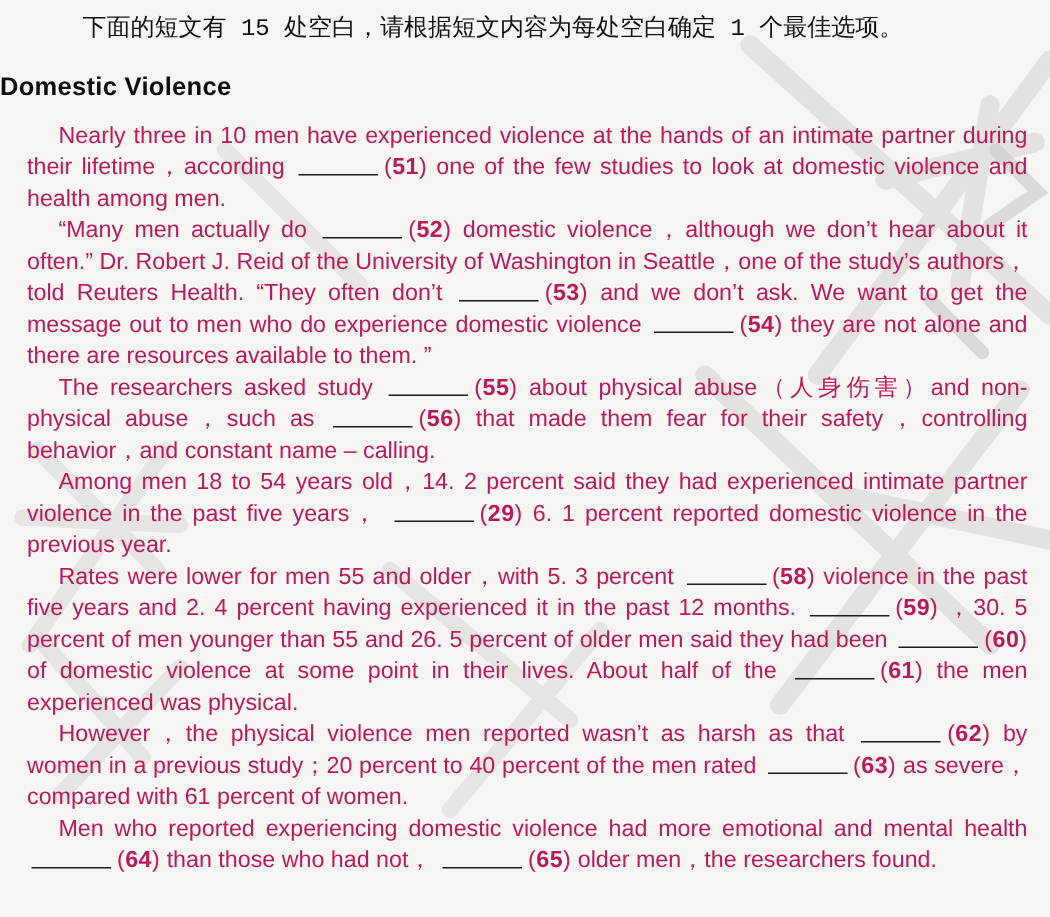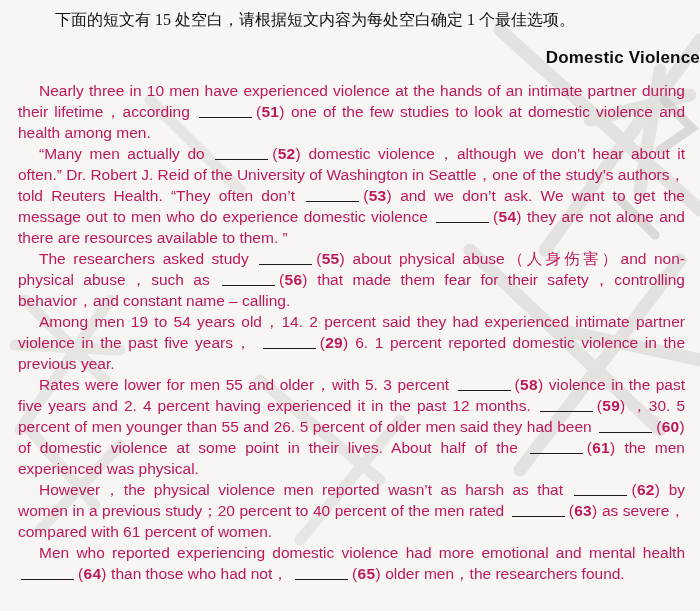--- a/index.html
+++ b/index.html
@@ -12,29 +12,29 @@
     font-family:"Liberation Sans", sans-serif;
     color:#171717;
   }
   .watermark {
     position:absolute; left:0; top:0; width:700px; height:611px;
     z-index:0; pointer-events:none;
   }
   .content { position:relative; z-index:1; }
   .instruction {
     margin:8px 18px 0 55px;
-    font-family:Liberation Serif, serif;
+    font-family:Liberation Mono, monospace;
     font-size:16px; line-height:23px;
     color:#101010;
     text-align:left;
   }
   .title {
     margin:16px 0 12px 0;
     font-size:17px; line-height:21px;
-    font-weight:700; text-align:right;
+    font-weight:700; text-align:left;
     letter-spacing:0.2px;
     color:#0e0e0e;
   }
   .passage { padding:0 15px 0 18px; }
   .para {
     margin:0; padding:0;
     font-size:15.5px; line-height:21px;
     text-align:justify;
     text-indent:21px;
     color:#be185d;
@@ -83,19 +83,19 @@
 
   <div class="content">
     <p class="instruction">下面的短文有 15 处空白，请根据短文内容为每处空白确定 1 个最佳选项。</p>
 
     <h1 class="title">Domestic Violence</h1>
 
     <div class="passage" id="passage">
         <p class="para"><span class="t">Nearly three in 10 men have experienced violence at the hands of an intimate partner during their lifetime，according</span> <span class="blank-line"></span><span class="blank-num"><span class="pn">(</span><span class="nn">51</span><span class="pn">)</span></span> <span class="t">one of the few studies to look at domestic violence and health among men.</span> </p>
         <p class="para"><span class="t">“Many men actually do</span> <span class="blank-line"></span><span class="blank-num"><span class="pn">(</span><span class="nn">52</span><span class="pn">)</span></span> <span class="t">domestic violence，although we don’t hear about it often.” Dr. Robert J. Reid of the University of Washington in Seattle，one of the study’s authors，told Reuters Health. “They often don’t</span> <span class="blank-line"></span><span class="blank-num"><span class="pn">(</span><span class="nn">53</span><span class="pn">)</span></span> <span class="t">and we don’t ask. We want to get the message out to men who do experience domestic violence</span> <span class="blank-line"></span><span class="blank-num"><span class="pn">(</span><span class="nn">54</span><span class="pn">)</span></span> <span class="t">they are not alone and there are resources available to them. ”</span> </p>
         <p class="para"><span class="t">The researchers asked study</span> <span class="blank-line"></span><span class="blank-num"><span class="pn">(</span><span class="nn">55</span><span class="pn">)</span></span> <span class="t">about physical abuse（人身伤害）and non-physical abuse，such as</span> <span class="blank-line"></span><span class="blank-num"><span class="pn">(</span><span class="nn">56</span><span class="pn">)</span></span> <span class="t">that made them fear for their safety，controlling behavior，and constant name – calling.</span> </p>
-        <p class="para"><span class="t">Among men 19 to 54 years old，14. 2 percent said they had experienced intimate partner violence in the past five years，</span> <span class="blank-line"></span><span class="blank-num"><span class="pn">(</span><span class="nn">29</span><span class="pn">)</span></span> <span class="t">6. 1 percent reported domestic violence in the previous year.</span> </p>
+        <p class="para"><span class="t">Among men 18 to 54 years old，14. 2 percent said they had experienced intimate partner violence in the past five years，</span> <span class="blank-line"></span><span class="blank-num"><span class="pn">(</span><span class="nn">29</span><span class="pn">)</span></span> <span class="t">6. 1 percent reported domestic violence in the previous year.</span> </p>
         <p class="para"><span class="t">Rates were lower for men 55 and older，with 5. 3 percent</span> <span class="blank-line"></span><span class="blank-num"><span class="pn">(</span><span class="nn">58</span><span class="pn">)</span></span> <span class="t">violence in the past five years and 2. 4 percent having experienced it in the past 12 months.</span> <span class="blank-line"></span><span class="blank-num"><span class="pn">(</span><span class="nn">59</span><span class="pn">)</span></span> <span class="t">，30. 5 percent of men younger than 55 and 26. 5 percent of older men said they had been</span> <span class="blank-line"></span><span class="blank-num"><span class="pn">(</span><span class="nn">60</span><span class="pn">)</span></span> <span class="t">of domestic violence at some point in their lives. About half of the</span> <span class="blank-line"></span><span class="blank-num"><span class="pn">(</span><span class="nn">61</span><span class="pn">)</span></span> <span class="t">the men experienced was physical.</span> </p>
         <p class="para"><span class="t">However，the physical violence men reported wasn’t as harsh as that</span> <span class="blank-line"></span><span class="blank-num"><span class="pn">(</span><span class="nn">62</span><span class="pn">)</span></span> <span class="t">by women in a previous study；20 percent to 40 percent of the men rated</span> <span class="blank-line"></span><span class="blank-num"><span class="pn">(</span><span class="nn">63</span><span class="pn">)</span></span> <span class="t">as severe，compared with 61 percent of women.</span> </p>
         <p class="para"><span class="t">Men who reported experiencing domestic violence had more emotional and mental health</span> <span class="blank-line"></span><span class="blank-num"><span class="pn">(</span><span class="nn">64</span><span class="pn">)</span></span> <span class="t">than those who had not，</span> <span class="blank-line"></span><span class="blank-num"><span class="pn">(</span><span class="nn">65</span><span class="pn">)</span></span> <span class="t">older men，the researchers found.</span> </p>
       </div>
   </div>
 </div>
 
 </body></html>

